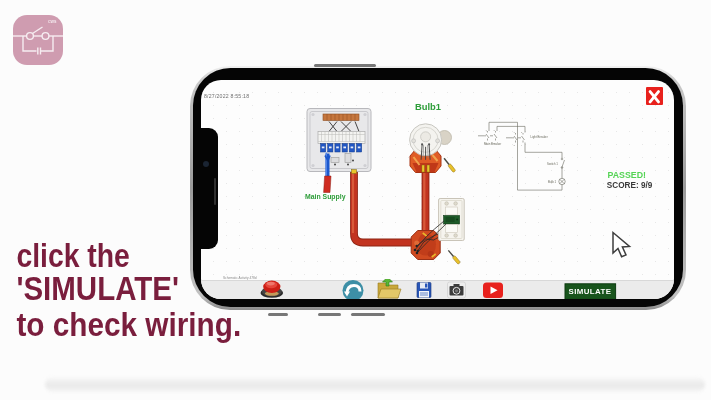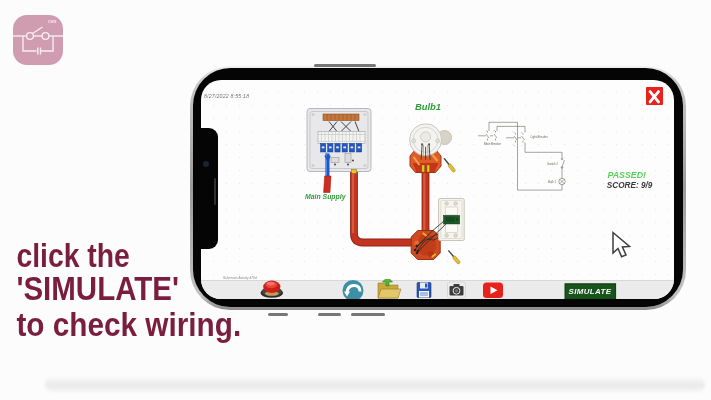--- a/index.html
+++ b/index.html
@@ -9,21 +9,21 @@
 
   
   #logo{left:13px;top:14.5px;width:50px;height:50px;border-radius:14px;background:#cf9cb0;}
 
   
   #phone{left:190px;top:65.5px;width:495.5px;height:244px;border-radius:40px;
          background:linear-gradient(180deg,#f2f2f2 0%,#c9c9c9 6%,#9a9a9a 50%,#c2c2c2 94%,#8a8a8a 100%);}
   #phone-black{left:2.5px;top:2.5px;right:2.5px;bottom:2.5px;border-radius:37.5px;background:#050505;}
   #screen{left:11px;top:14px;width:472.5px;height:219.2px;border-radius:20px;background:#fdfdfd;
           background-image:radial-gradient(circle,#e7e7e7 0.8px,transparent 1px);
-          background-size:13px 13px;background-position:6px 6px;overflow:hidden;font-style:italic;}
+          background-size:13px 13px;background-position:6px 6px;overflow:hidden;}
   #notch{left:-6px;top:48.5px;width:22.5px;height:121px;background:#050505;
          border-radius:0 9px 9px 0;}
   #notch-cam{left:8px;top:32.5px;width:6px;height:6px;border-radius:50%;background:#1a2432;}
   #notch-slit{left:19px;top:50px;width:2.2px;height:27px;border-radius:2px;background:#303030;}
   .side-btn{background:#777;border-radius:2px;}
   #xbtn{left:444.5px;top:7.5px;width:17.5px;height:18px;background:#e8211d;border-radius:1px;}
 
   
   #toolbar{left:0;top:200.2px;width:100%;height:19px;background:#ebebeb;border-top:.5px solid #d8d8d8;}
 </style>

